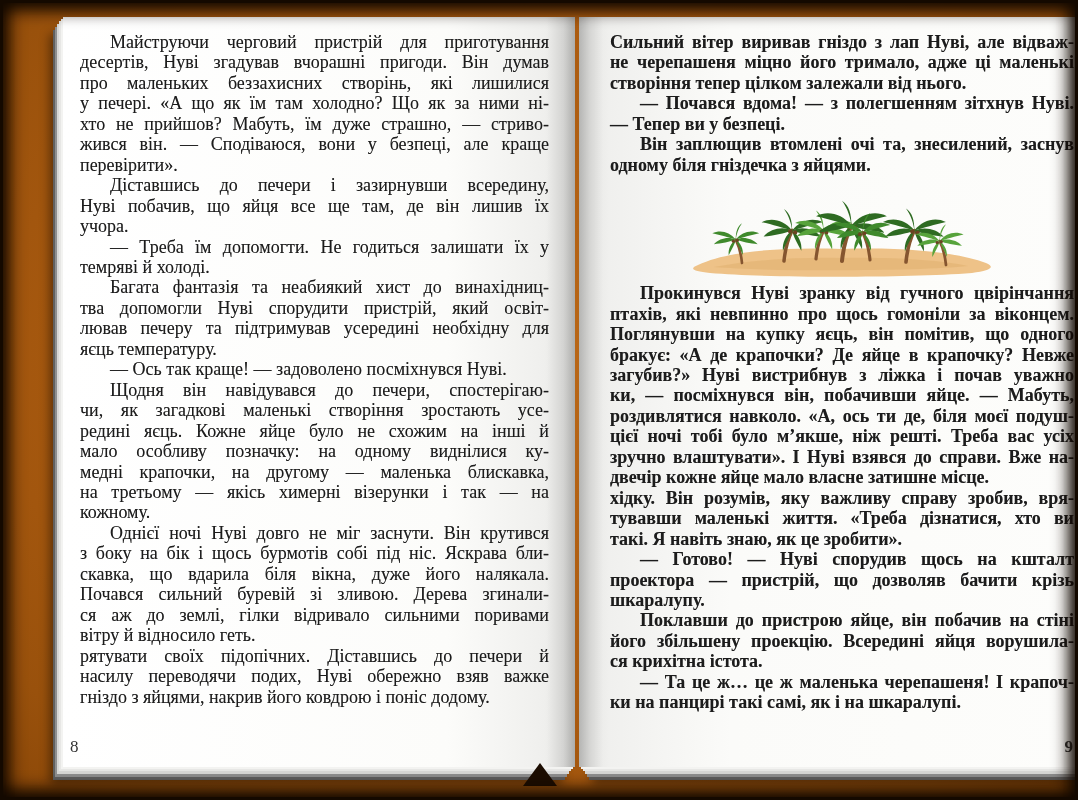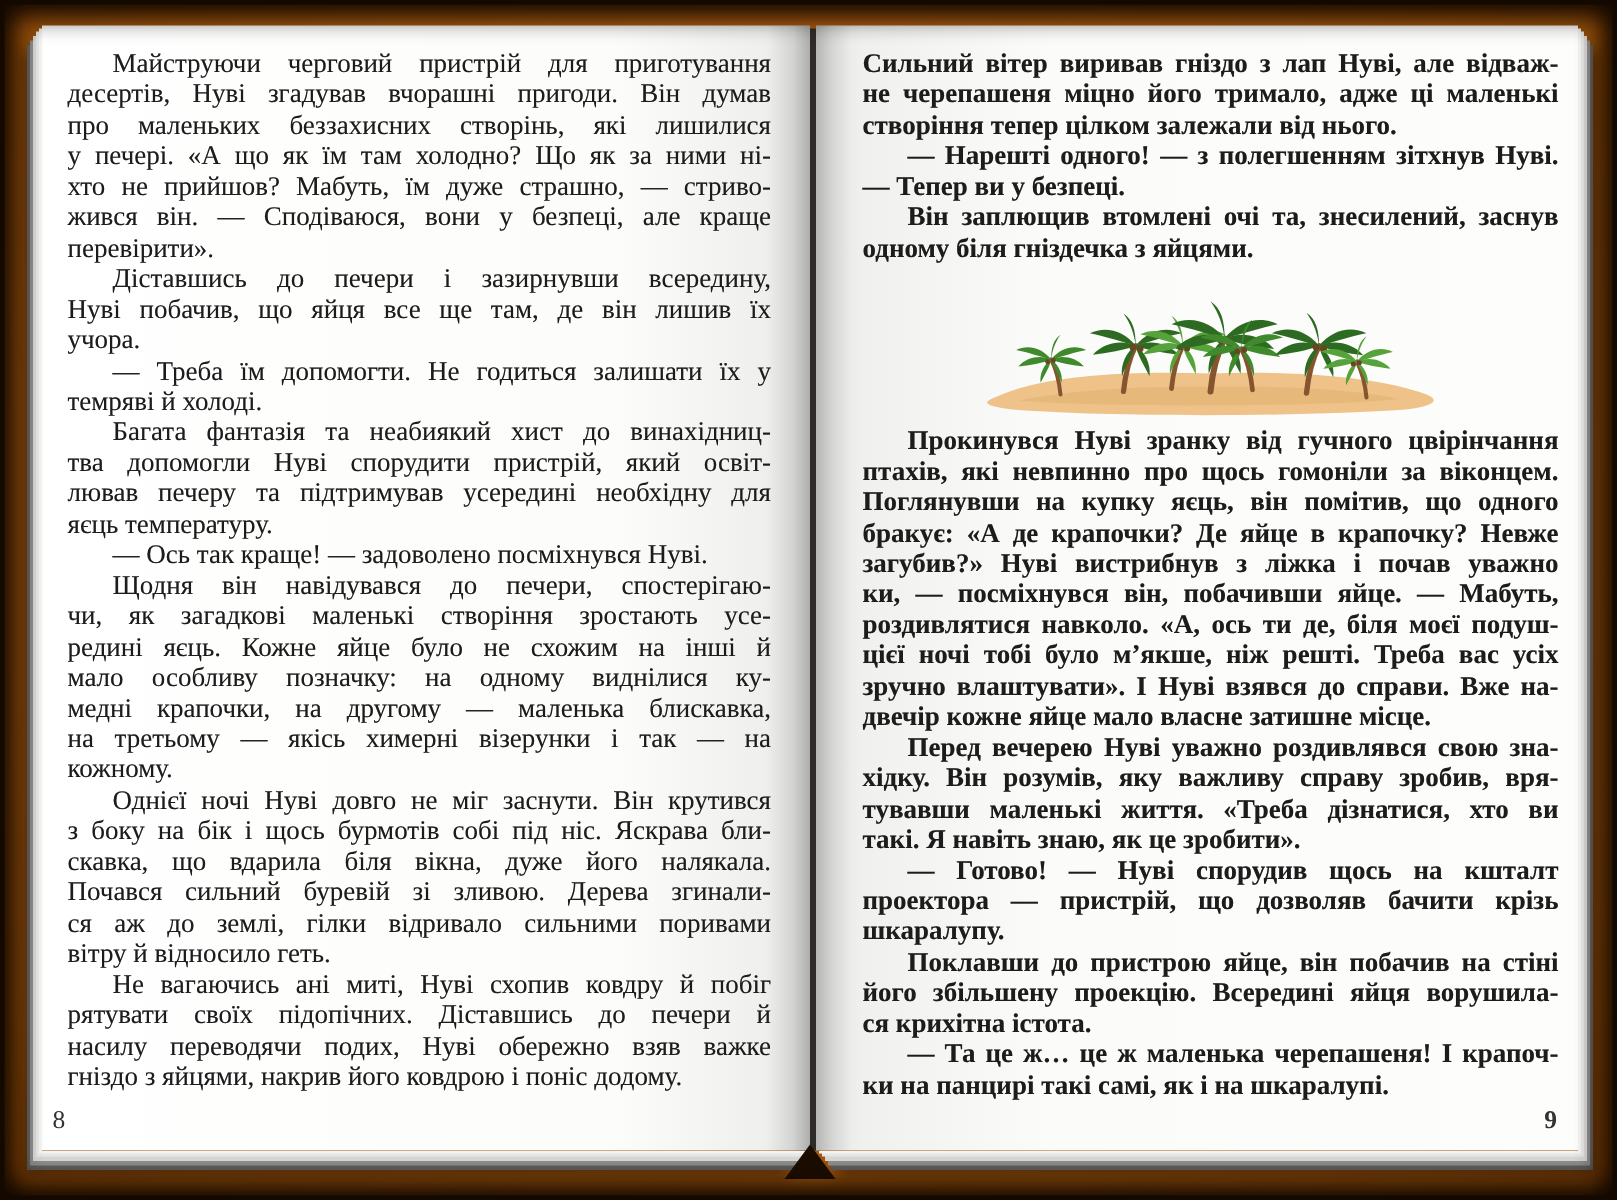--- a/index.html
+++ b/index.html
@@ -15,21 +15,21 @@
     position:absolute;inset:0;z-index:6;pointer-events:none;
     box-shadow:
       inset 0 0 0 3px #140900,
       inset 0 15px 16px -4px rgba(18,8,0,.95),
       inset 0 -15px 16px -4px rgba(18,8,0,.95),
       inset 14px 0 16px -4px rgba(20,9,0,.9),
       inset -14px 0 16px -4px rgba(20,9,0,.9);
   }
   .book{position:absolute;left:28px;top:17px;width:1024px;height:750px;z-index:1;}
   .spine-back{position:absolute;left:505px;top:2px;width:14px;height:748px;background:#2e2b28;}
-  .page{position:absolute;top:0;height:750px;background:#fdfdfb;}
+  .page{position:absolute;top:0;height:750px;background:#fdfdfb;margin-left:35px;}
   .page.left{
     left:0;width:512px;
     background:linear-gradient(to right,#ffffff 0%,#fcfcfa 75%,#efefed 94%,#dededc 100%);
     box-shadow:
       -2px 2px 0 0 #f3f3f1,
       -4px 4px 0 0 #e7e7e5,
       -6px 7px 0 0 #d8d8d6,
       -8px 10px 0 0 #8f8f8f,
       -10px 13px 0 0 #606060,
       -13px 17px 10px rgba(0,0,0,.45);
@@ -123,40 +123,39 @@
           </div>
           <div class="para">
             <div class="line first">Однієї ночі Нуві довго не міг заснути. Він крутився</div>
             <div class="line">з боку на бік і щось бурмотів собі під ніс. Яскрава бли-</div>
             <div class="line">скавка, що вдарила біля вікна, дуже його налякала.</div>
             <div class="line">Почався сильний буревій зі зливою. Дерева згинали-</div>
             <div class="line">ся аж до землі, гілки відривало сильними поривами</div>
             <div class="line last">вітру й відносило геть.</div>
           </div>
           <div class="para">
-            <div class="line first">Не вагаючись ані миті, Нуві схопив ковдру й побіг</div>
             <div class="line">рятувати своїх підопічних. Діставшись до печери й</div>
             <div class="line">насилу переводячи подих, Нуві обережно взяв важке</div>
             <div class="line last">гніздо з яйцями, накрив його ковдрою і поніс додому.</div>
           </div>
         </div>
       <div class="page-num">8</div>
     </div>
   </div>
 
   <div class="page right">
     <div class="page-inner">
       <div>
           <div class="para">
             <div class="line">Сильний вітер виривав гніздо з лап Нуві, але відваж-</div>
             <div class="line">не черепашеня міцно його тримало, адже ці маленькі</div>
             <div class="line last">створіння тепер цілком залежали від нього.</div>
           </div>
           <div class="para">
-            <div class="line first">— Нарешті одного! — з полегшенням зітхнув Нуві.</div>
+            <div class="line first">— Почався вдома! — з полегшенням зітхнув Нуві.</div>
             <div class="line last">— Тепер ви у безпеці.</div>
           </div>
           <div class="para">
             <div class="line first">Він заплющив втомлені очі та, знесилений, заснув</div>
             <div class="line last">одному біля гніздечка з яйцями.</div>
           </div>
         </div>
 
       <div class="illustration">
         <svg width="316" height="92" viewBox="0 0 316 92">
@@ -195,21 +194,20 @@
             <div class="line">Поглянувши на купку яєць, він помітив, що одного</div>
             <div class="line">бракує: «А де крапочки? Де яйце в крапочку? Невже</div>
             <div class="line">загубив?» Нуві вистрибнув з ліжка і почав уважно</div>
             <div class="line">ки, — посміхнувся він, побачивши яйце. — Мабуть,</div>
             <div class="line">роздивлятися навколо. «А, ось ти де, біля моєї подуш-</div>
             <div class="line">цієї ночі тобі було м’якше, ніж решті. Треба вас усіх</div>
             <div class="line">зручно влаштувати». І Нуві взявся до справи. Вже на-</div>
             <div class="line last">двечір кожне яйце мало власне затишне місце.</div>
           </div>
           <div class="para">
-            <div class="line first">Перед вечерею Нуві уважно роздивлявся свою зна-</div>
             <div class="line">хідку. Він розумів, яку важливу справу зробив, вря-</div>
             <div class="line">тувавши маленькі життя. «Треба дізнатися, хто ви</div>
             <div class="line last">такі. Я навіть знаю, як це зробити».</div>
           </div>
           <div class="para">
             <div class="line first">— Готово! — Нуві спорудив щось на кшталт</div>
             <div class="line">проектора — пристрій, що дозволяв бачити крізь</div>
             <div class="line last">шкаралупу.</div>
           </div>
           <div class="para">

